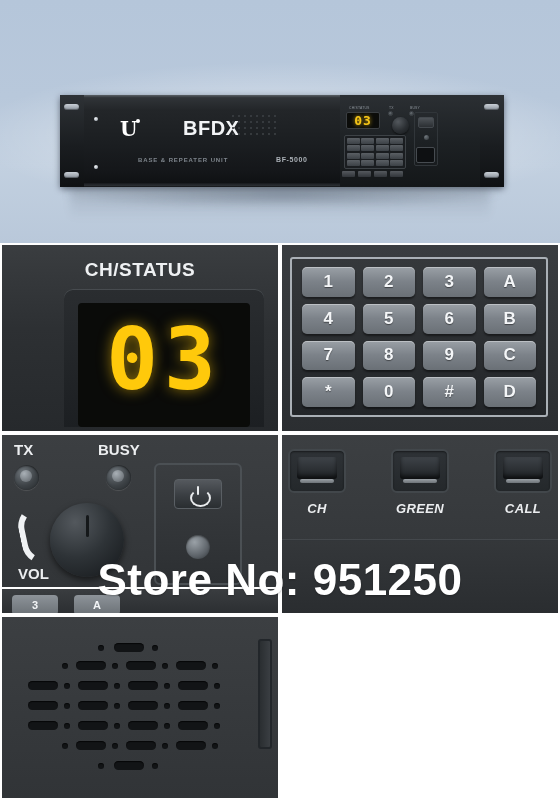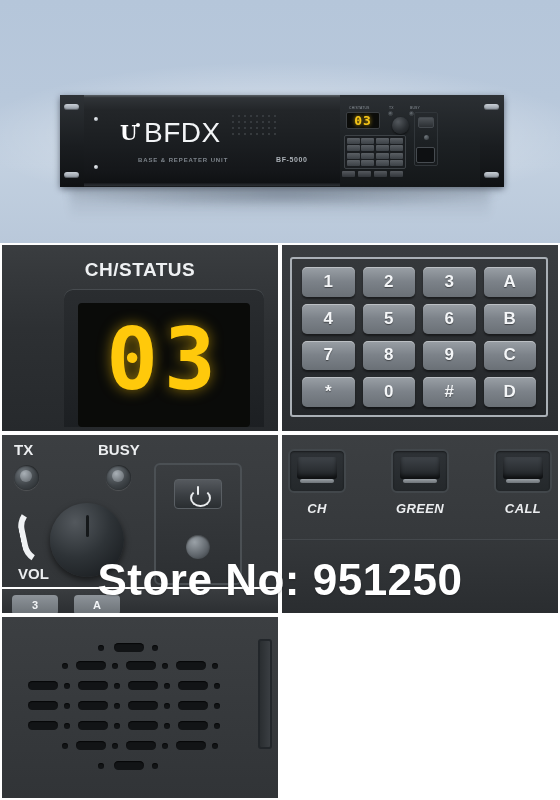--- a/index.html
+++ b/index.html
@@ -68,21 +68,21 @@
   .brand-mark {
     position: relative; width: 19px; height: 22px;
     color: #ffffff; font-size: 20px; line-height: 22px;
     font-family: "DejaVu Serif", serif; font-weight: bold;
   }
   .brand-mark .dot {
     position: absolute; right: -1px; top: 1px;
     width: 4px; height: 4px; border-radius: 50%; background: #fff;
   }
   .brand-text {
-    color: #f2f4f6; font-size: 28px; font-weight: normal; letter-spacing: .5px;
+    color: #f2f4f6; font-size: 20px; font-weight: bold; letter-spacing: .5px; margin-left: 39px;
   }
   .unit-sub {
     position: absolute; left: 78px; top: 62px;
     color: #7f868d; font-size: 6px; letter-spacing: .9px; font-weight: bold;
   }
   .unit-model {
     position: absolute; left: 216px; top: 61px;
     color: #aab0b6; font-size: 7px; letter-spacing: .6px; font-weight: bold;
   }
 

